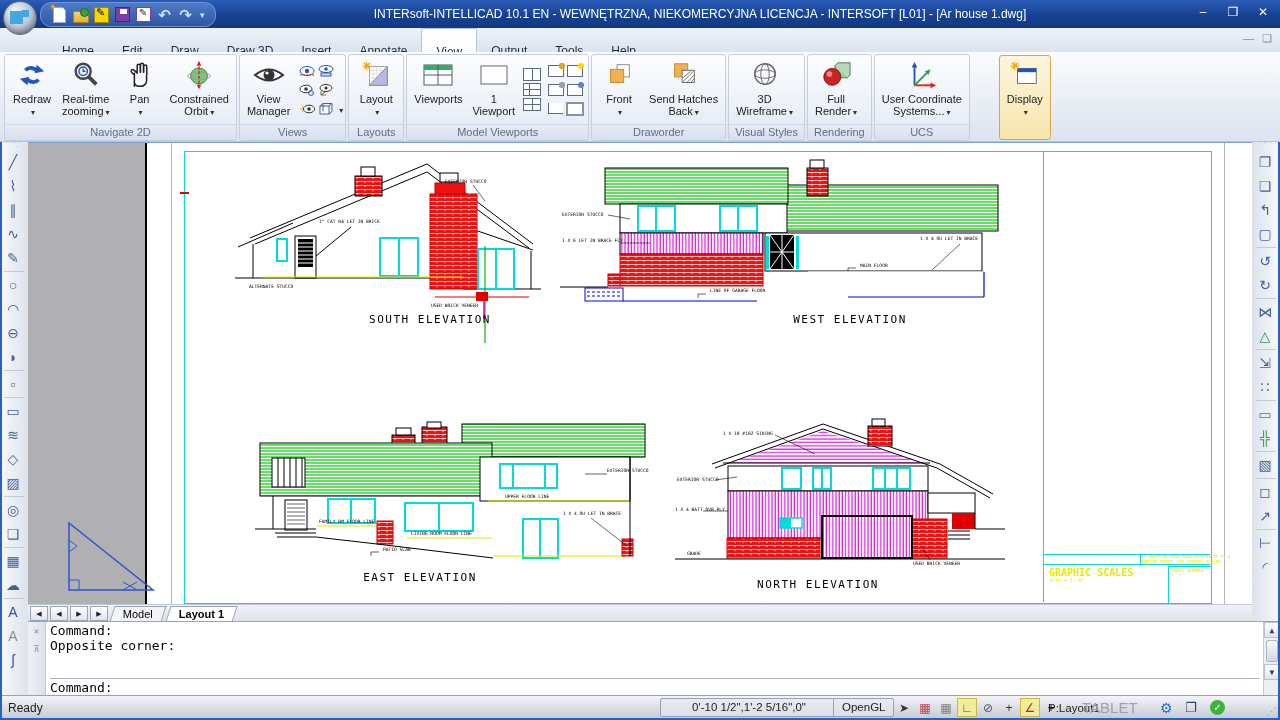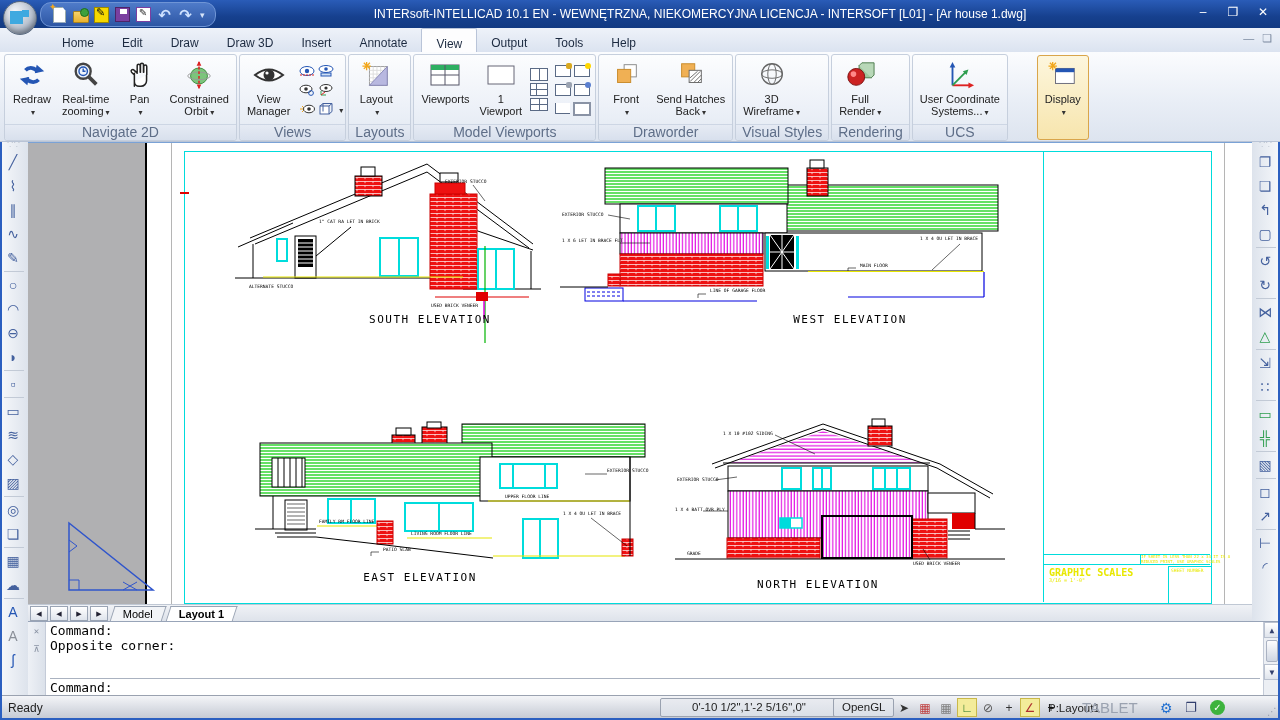--- a/index.html
+++ b/index.html
@@ -34,32 +34,32 @@
   #qat-chevron{color:#d7e4f8;font-size:9px;margin-left:2px;}
   #win-title{position:absolute;left:260px;right:140px;top:0;height:28px;line-height:28px;
     text-align:center;font-size:12px;white-space:nowrap;overflow:hidden;}
   #win-controls{position:absolute;right:2px;top:0;display:flex;}
   .wc{width:30px;height:24px;color:#fff;font-size:12px;display:flex;align-items:center;justify-content:center;}
 
   
   #menubar{position:absolute;left:0;top:28px;width:1280px;height:24px;
     background:linear-gradient(#eef2f9,#dbe3f0);border-bottom:1px solid #c2cce0;}
   #menu-tabs{position:absolute;left:48px;top:0;height:24px;display:flex;}
-  .mtab{padding:4px 14px;line-height:23px;font-size:12px;color:#1c2a40;}
+  .mtab{padding:12px 14px;line-height:23px;font-size:12px;color:#1c2a40;}
   .mtab.active{background:#fdfdfe;border:1px solid #b9c4d8;border-bottom:none;border-radius:2px 2px 0 0;}
   #menu-right{position:absolute;right:8px;top:4px;color:#7c8aa0;font-size:11px;display:flex;gap:8px;}
 
   
   #ribbon{position:absolute;left:0;top:52px;width:1280px;height:90px;
     background:linear-gradient(#fbfcfe,#e9eef6 55%,#dde4ef);border-bottom:1px solid #b9c4d6;
     display:flex;align-items:stretch;padding:2px 2px 0 4px;box-sizing:border-box;gap:2px;}
   .rgroup{display:flex;flex-direction:column;border:1px solid #c6cfdd;border-radius:3px;
     background:linear-gradient(#fcfdfe,#edf1f8 60%,#e2e9f2);}
   .rrow{flex:1;display:flex;align-items:stretch;padding:1px 2px;}
-  .rcap{height:15px;line-height:14px;text-align:center;font-size:14px;color:#5e6e88;
+  .rcap{height:15px;line-height:14px;text-align:center;font-size:11px;color:#5e6e88;
     background:linear-gradient(#e6ebf4,#d8e0ed);border-top:1px solid #cdd6e4;border-radius:0 0 3px 3px;padding:0 6px;}
   .rbtn{display:flex;flex-direction:column;align-items:center;justify-content:flex-start;
     padding:1px 5px;font-size:11px;color:#222;line-height:1.1;min-width:40px;}
   .rbtn .ric{height:36px;display:flex;align-items:center;justify-content:center;}
   .rbtn .t1,.rbtn .t2{text-align:center;white-space:nowrap;}
   .car{font-size:8px;color:#333;margin-left:2px;}
   .hlbtn{border:1px solid #d9a54a;border-radius:3px;background:linear-gradient(#fdf6dd,#f7e5ad);margin-left:25px;}
   .minis{display:grid;grid-template-columns:19px 19px;grid-auto-rows:19px;align-content:center;margin:0 2px;}
   .mi{display:flex;align-items:center;justify-content:center;}
   .vpcol{display:flex;flex-direction:column;justify-content:center;gap:2px;margin:0 3px;}

